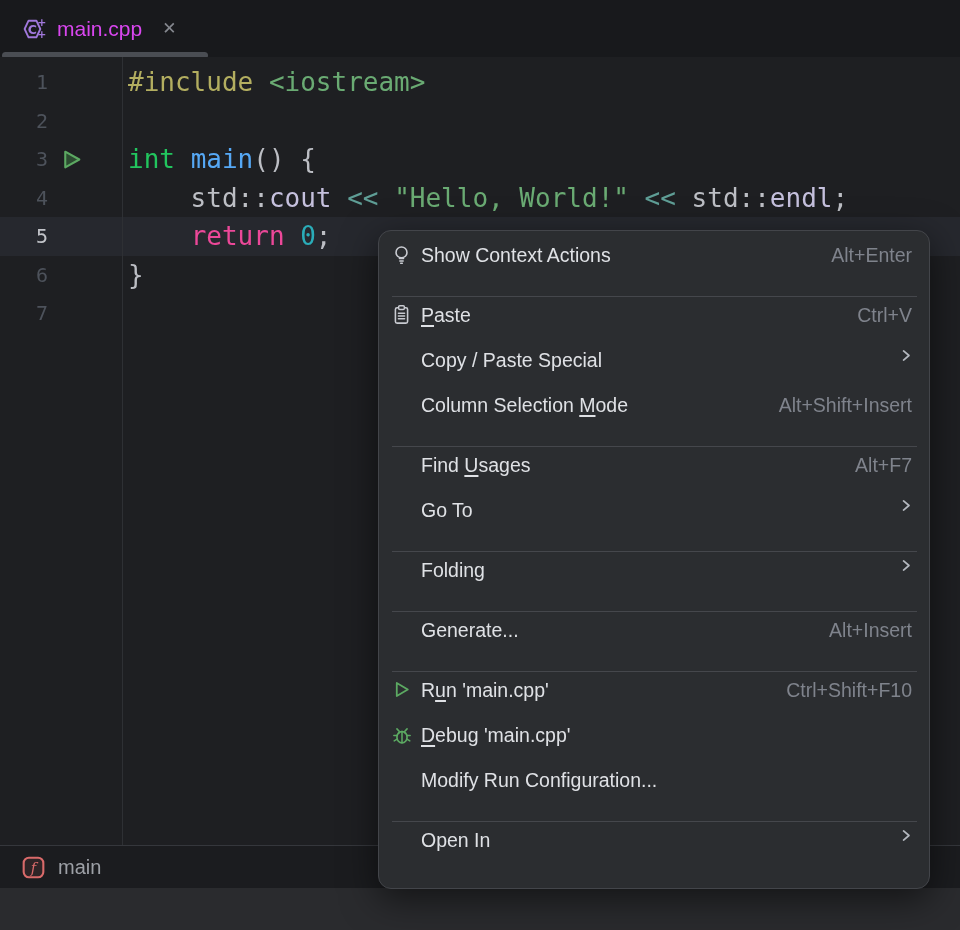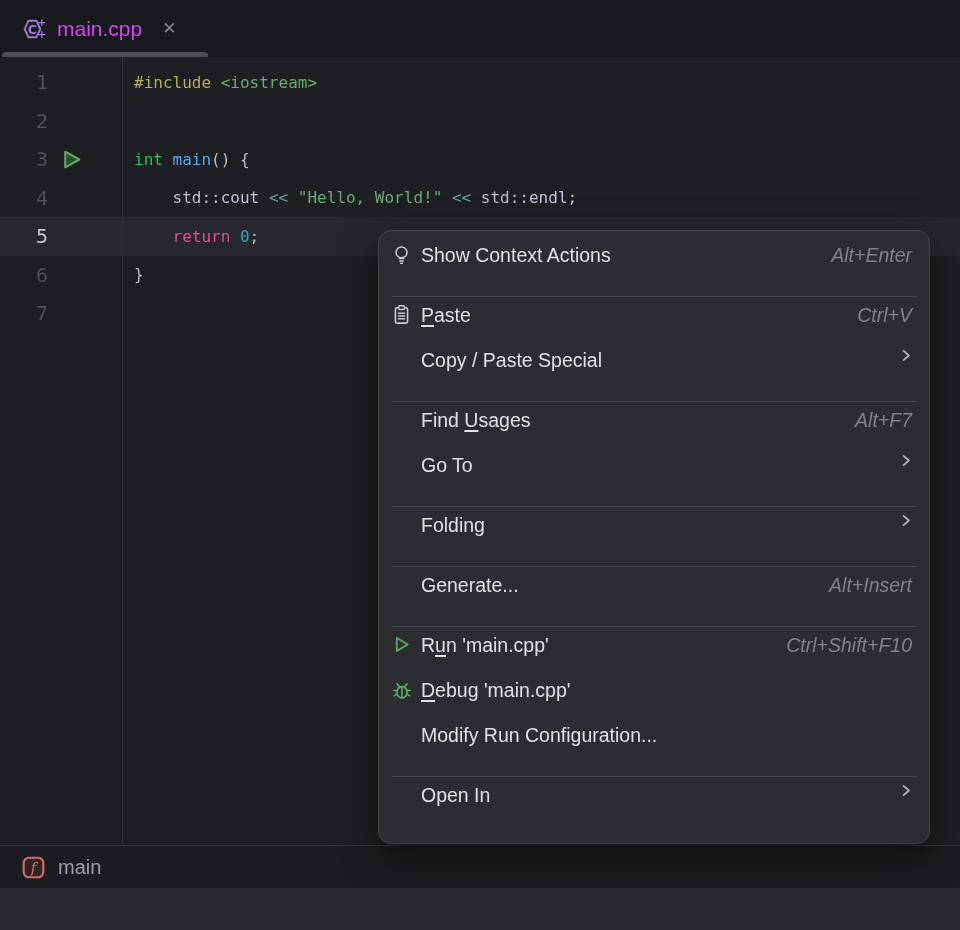--- a/index.html
+++ b/index.html
@@ -42,39 +42,39 @@
   }
   .line-row { display:flex; height:38.5px; align-items:center; position:relative; }
   .line-row.current { background:#26282E; }
   .ln {
     width:48px; text-align:right; color:#4D525B;
     font-family:"DejaVu Sans Mono", monospace; font-size:20px; flex:none;
   }
   .line-row.current .ln { color:#C2C4C9; }
   .gut-ic { width:74px; flex:none; display:flex; align-items:center; padding-left:11px; }
   .code {
-    font-family:"DejaVu Sans Mono", monospace; font-size:16px;
-    white-space:pre; padding-left:12px; color:#BCBEC4;
+    font-family:"DejaVu Sans Mono", monospace; font-size:26px;
+    white-space:pre; padding-left:6px; color:#BCBEC4;
   }
 
   
   .menu {
     position:absolute; left:378px; top:230px; width:552px;
     background:#2B2D30; border:1px solid #43454A; border-radius:13px;
     box-shadow:0 10px 36px rgba(0,0,0,0.55);
     padding:13px 0 14px 0; z-index:20;
   }
   .menu-item {
     display:flex; align-items:flex-start; height:45px;
     padding:0 17px 0 12px; cursor:default;
   }
   .mi-icon { width:30px; flex:none; display:flex; align-items:center; }
   .mi-label { color:#DFE1E5; font-size:19.5px; white-space:pre; }
   .mi-label u { text-decoration:underline; text-underline-offset:3px; text-decoration-thickness:1.5px; }
-  .mi-end { margin-left:auto; display:flex; align-items:center;font-style:italic; }
+  .mi-end { margin-left:auto; display:flex; align-items:center; }
   .mi-shortcut { color:#7F838C; font-size:19.5px; }
   .menu-sep { height:1px; background:#45474C; margin:7px 12px 7px 13px; }
 
   
   .breadcrumbs {
     position:absolute; left:0; top:845px; width:960px; height:43px;
     background:#1B1C1F; border-top:1px solid #35373C;
     display:flex; align-items:center; padding-left:22px;
   }
   .bc-item { display:flex; align-items:center; }
@@ -178,20 +178,27 @@
       <span class="mi-icon"></span>
       <span class="mi-label"><span>Copy / Paste Special</span><u></u><span></span></span>
       <span class="mi-end">
         <span style="display: inline-flex;">
           <svg width="13" height="13" viewBox="0 0 12 12">
       <path d="M4.2,1.8 L9.2,6 L4.2,10.2" stroke="#B4B8BF" stroke-width="1.6" stroke-linecap="round" stroke-linejoin="round" fill="none"></path>
           </svg>
         </span>
       </span>
     </div>
+    <div class="menu-item">
+      <span class="mi-icon"></span>
+      <span class="mi-label"><span>Column Selection </span><u>M</u><span>ode</span></span>
+      <span class="mi-end">
+        <span class="mi-shortcut">Alt+Shift+Insert</span>
+      </span>
+    </div>
     <div class="menu-sep"></div>
     <div class="menu-item">
       <span class="mi-icon"></span>
       <span class="mi-label"><span>Find </span><u>U</u><span>sages</span></span>
       <span class="mi-end">
         <span class="mi-shortcut">Alt+F7</span>
       </span>
     </div>
     <div class="menu-item">
       <span class="mi-icon"></span>

